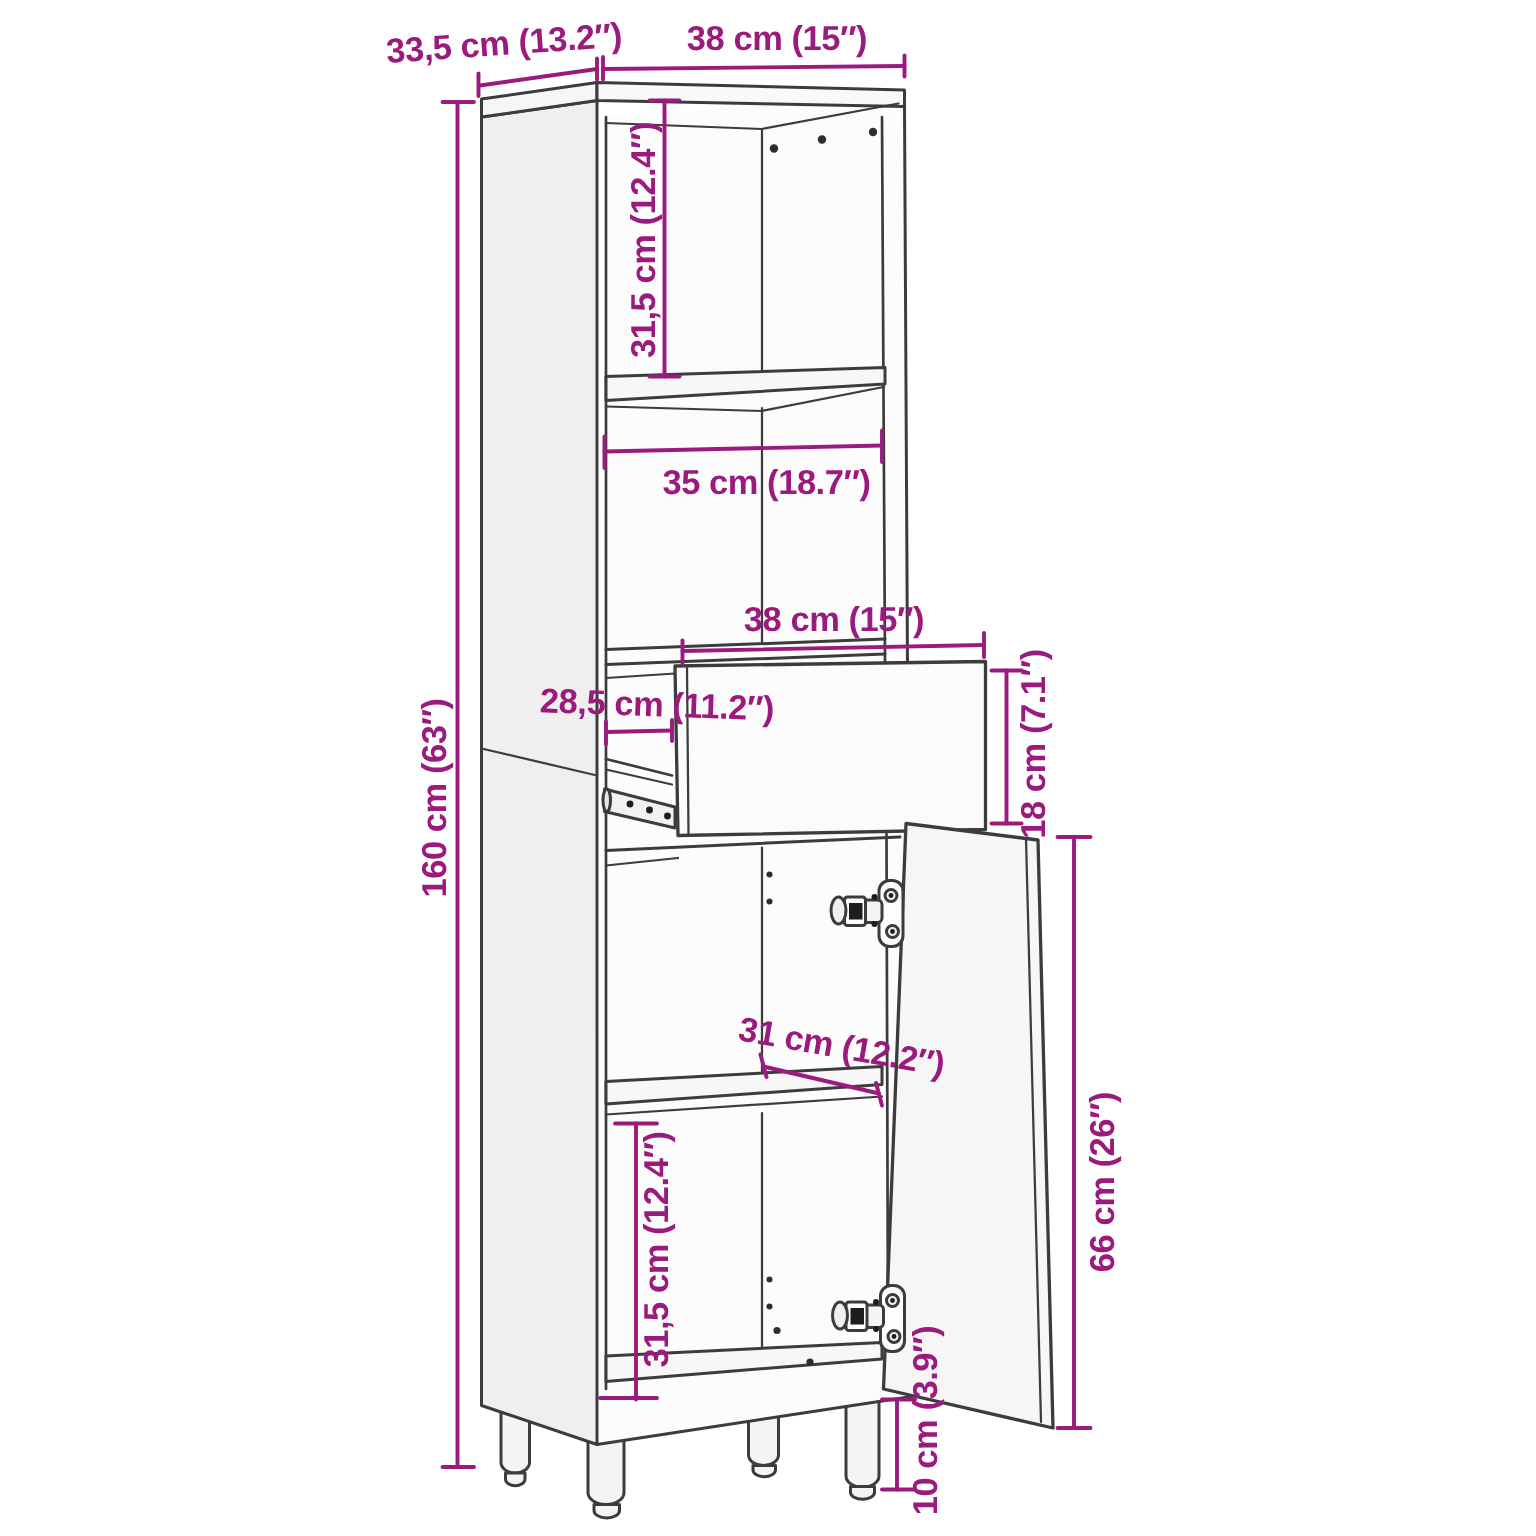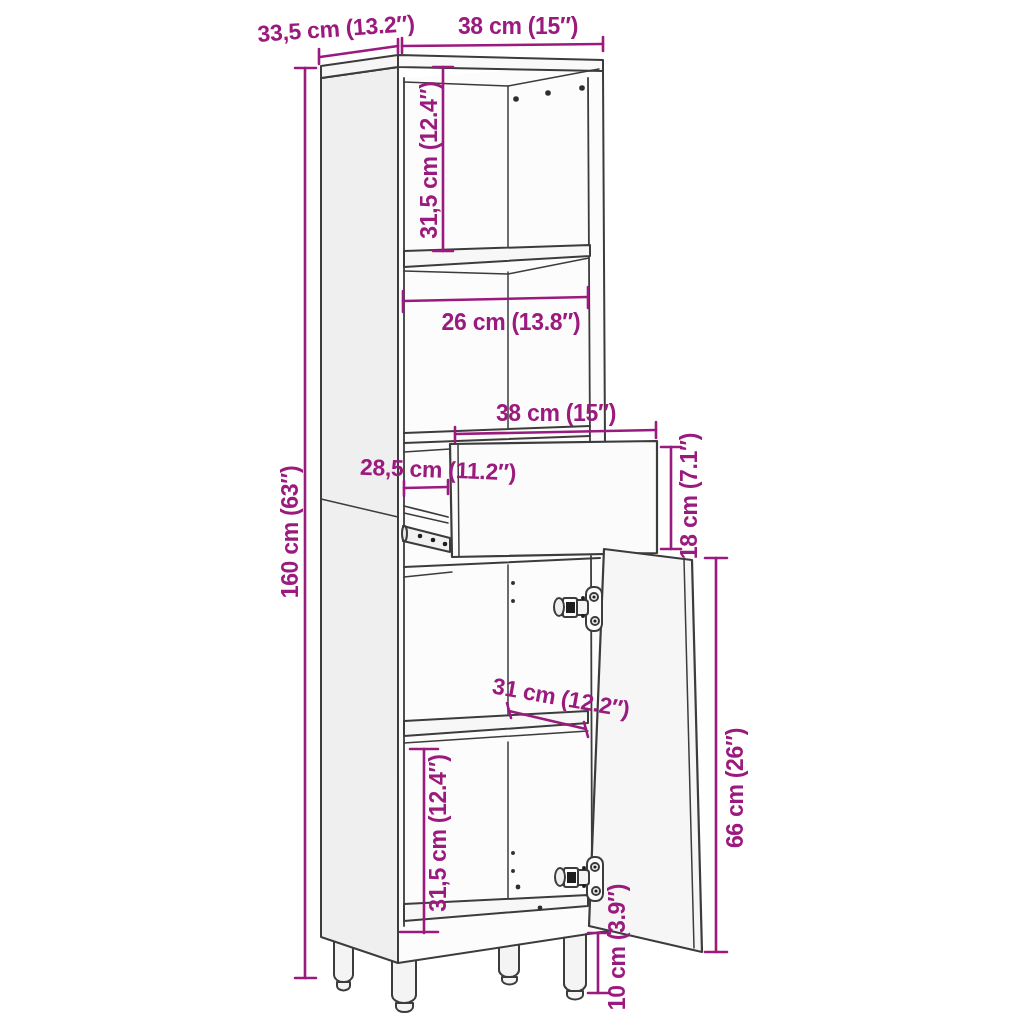--- a/index.html
+++ b/index.html
@@ -165,21 +165,21 @@
       <line x1="598" y1="933" x2="598" y2="993"></line>
           <line x1="588" y1="933" x2="610" y2="933"></line>
           <line x1="588" y1="993" x2="610" y2="993"></line>
     </g>
   </g>
 </svg>
 
 <div class="dim" style="left:336px;top:29px;--r:-4deg">33,5 cm (13.2″)</div>
 <div class="dim" style="left:518px;top:26px">38 cm (15″)</div>
 <div class="dim" style="left:429px;top:160px;--r:-90deg">31,5 cm (12.4″)</div>
-<div class="dim" style="left:511px;top:322px">26 cm (13.8″)</div>
+<div class="dim" style="left:511px;top:322px">35 cm (18.7″)</div>
 <div class="dim" style="left:556px;top:413px">38 cm (15″)</div>
 <div class="dim" style="left:438px;top:470px;--r:2deg">28,5 cm (11.2″)</div>
 <div class="dim" style="left:689px;top:496px;--r:-90deg">18 cm (7.1″)</div>
 <div class="dim" style="left:290px;top:532px;--r:-90deg">160 cm (63″)</div>
 <div class="dim" style="left:561px;top:698px;--r:10deg">31 cm (12.2″)</div>
 <div class="dim" style="left:735px;top:788px;--r:-90deg">66 cm (26″)</div>
 <div class="dim" style="left:438px;top:833px;--r:-90deg">31,5 cm (12.4″)</div>
 <div class="dim" style="left:617px;top:947px;--r:-90deg">10 cm (3.9″)</div>
 
 </div>

